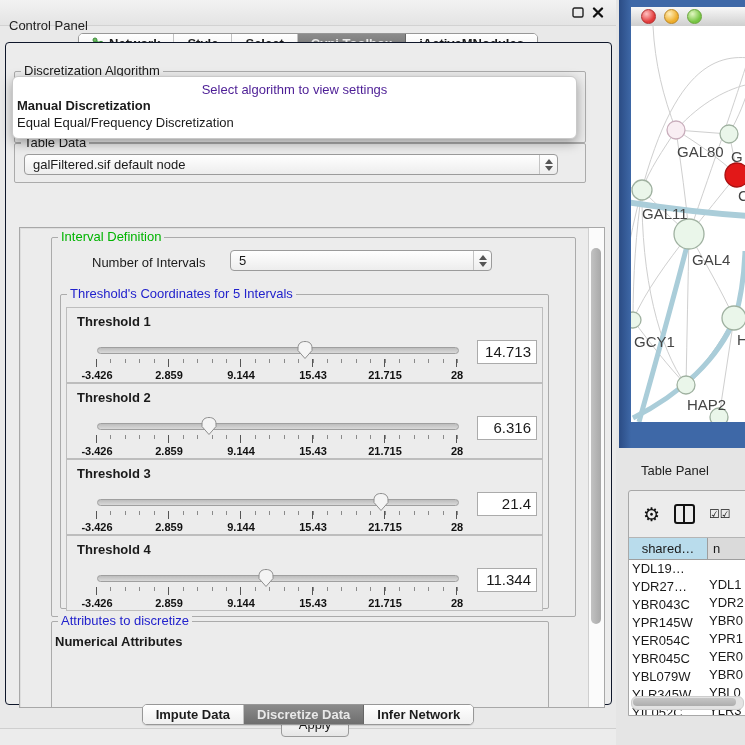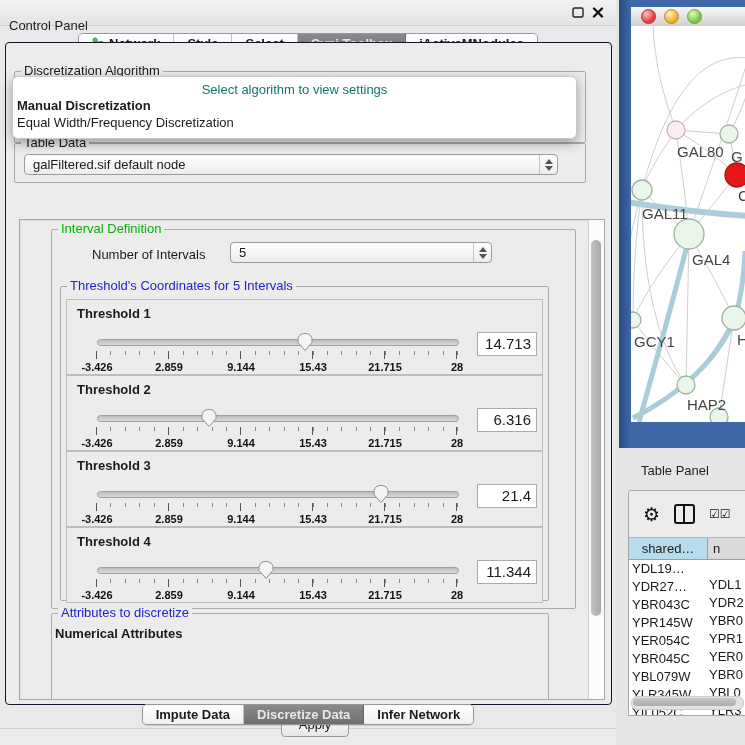--- a/index.html
+++ b/index.html
@@ -43,26 +43,26 @@
       display:flex;flex-direction:column;align-items:center;justify-content:center;gap:2px;}
   .tri-up{width:0;height:0;border-left:4px solid transparent;border-right:4px solid transparent;
       border-bottom:5px solid #555;}
   .tri-dn{width:0;height:0;border-left:4px solid transparent;border-right:4px solid transparent;
       border-top:5px solid #555;}
   .combo.focused{box-shadow:0 0 4px 3px rgba(94,159,212,.85);border-color:#5e9fd4;}
 
   
   #algo-popup{left:12px;top:76px;width:563px;height:61px;background:#fff;border:1px solid #c9c9c9;
       border-radius:6px;box-shadow:0 4px 12px rgba(0,0,0,.35);z-index:50;}
-  #algo-popup .ph{color:#0f766e;text-align:center;margin-top:5px;}
+  #algo-popup .ph{color:#4c1d95;text-align:center;margin-top:5px;}
   #algo-popup .opt{padding:1px 4px;}
   #algo-popup .opt.hl{font-weight:bold;}
 
   
-  #scrollpane{left:13px;top:176px;width:584px;height:479px;border:1px solid #a8a8a8;
+  #scrollpane{left:13px;top:184px;width:584px;height:479px;border:1px solid #a8a8a8;
       background:#ececec;overflow:hidden;box-shadow:inset 1px 1px 0 #dedede;}
   #main-vscroll{position:absolute;right:0;top:0;bottom:0;width:15px;background:#fbfbfb;
       border-left:1px solid #cfcfcf;}
   #main-vscroll .thumbv{position:absolute;left:2px;width:10px;border-radius:5px;
       background:linear-gradient(to right,#c2c2c2,#a8a8a8);}
 
   
   .threshold{position:absolute;left:5px;width:475px;height:74px;border:1px solid #bdbdbd;
       background:#ececec;}
   .th-label{position:absolute;left:10px;top:6px;font-weight:bold;}
@@ -315,21 +315,21 @@
         <div class="thumbv" style="top:20px;height:376px;"></div>
       </div>
     </div>
 
     <div id="apply-btn" class="abs">Apply</div>
   </div>
 
   <div id="algo-popup" class="abs">
     <div class="ph">Select algorithm to view settings</div>
     <div class="opt hl">Manual Discretization</div>
-    <div class="opt">Equal Width/Frequency Discretization</div>
+    <div class="opt">Equal Equal/Frequency Discretization</div>
   </div>
 
   <div id="bottom-tabs" class="abs">
     <div class="segbar">
       <div class="seg">
           <span>Impute Data</span>
         </div>
       <div class="seg sel">
           <span>Discretize Data</span>
         </div>

